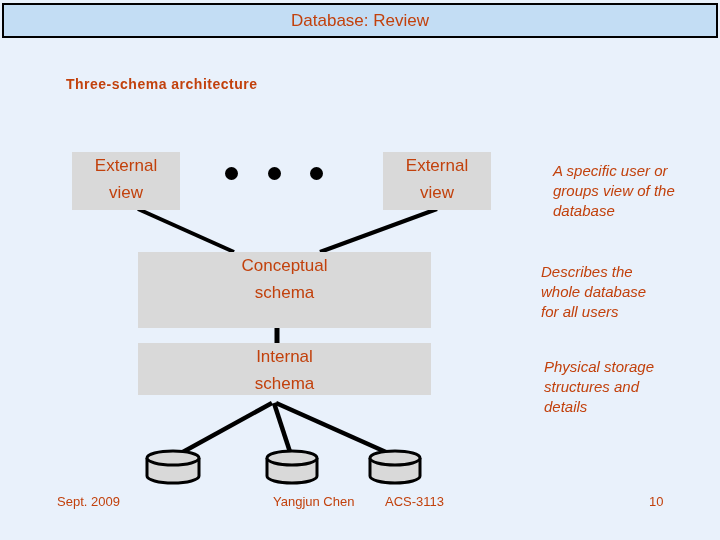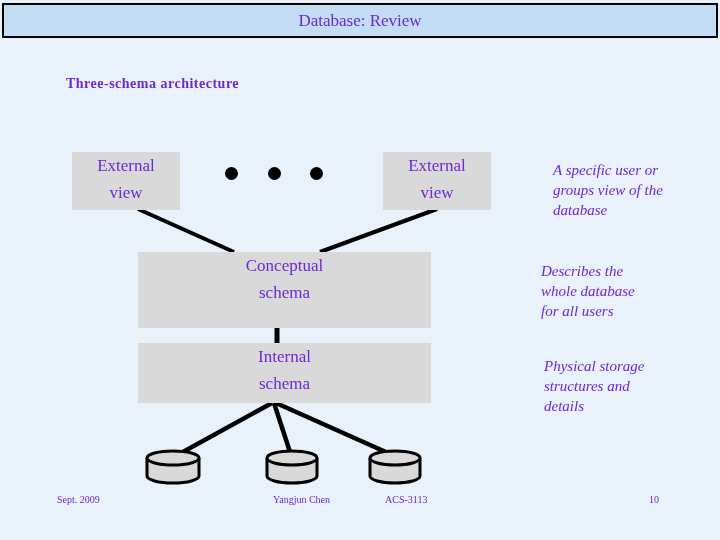--- a/index.html
+++ b/index.html
@@ -1,22 +1,22 @@
 <!DOCTYPE html>
 <html><head>
 <meta charset="utf-8">
 <style>
   html,body{margin:0;padding:0;}
   .slide{
     position:relative;
     width:720px;height:540px;
     background:#e9f1fb;
     overflow:hidden;
-    font-family:Liberation Serif, serif;
-    color:#6d28d9;
+    font-family:Liberation Sans, sans-serif;
+    color:#c2410c;
   }
   .title-bar{
     position:absolute;left:2px;top:3px;width:716px;height:35px;
     box-sizing:border-box;
     background:#c3ddf4;
     border:2px solid #000;
     display:flex;align-items:center;justify-content:center;
     font-size:17px;
   }
   .heading{
@@ -28,36 +28,36 @@
     position:absolute;
     background:#d9d9d9;
     display:flex;justify-content:center;
     text-align:center;
     font-size:17px;line-height:1.6;
     white-space:pre-line;
   }
   .ext-left{left:72px;top:152px;width:108px;height:58px;}
   .ext-right{left:383px;top:152px;width:108px;height:58px;}
   .conceptual{left:138px;top:252px;width:293px;height:76px;}
-  .internal{left:138px;top:343px;width:293px;height:60px;}
+  .internal{left:138px;top:343px;width:293px;height:52px;}
   .dots{
     position:absolute;left:225px;top:167px;width:98px;height:13px;
     display:flex;justify-content:space-between;align-items:center;
   }
   .dot{width:13px;height:13px;border-radius:50%;background:#000;display:block;}
   .annotation{
     position:absolute;width:170px;
     font-style:italic;font-size:15px;line-height:1.32;
     white-space:pre-line;
   }
   .ann-1{left:553px;top:146px;}
   .ann-2{left:541px;top:247px;}
   .ann-3{left:544px;top:342px;}
   .connectors{position:absolute;left:0;top:0;pointer-events:none;}
-  .footer-item{position:absolute;top:494px;font-size:10px;}
+  .footer-item{position:absolute;top:494px;font-size:13px;}
   .f-date{left:57px;}
   .f-author{left:273px;}
   .f-course{left:385px;}
   .f-page{left:649px;}
 </style>
 </head>
 <body>
 
 <div class="slide">
 

